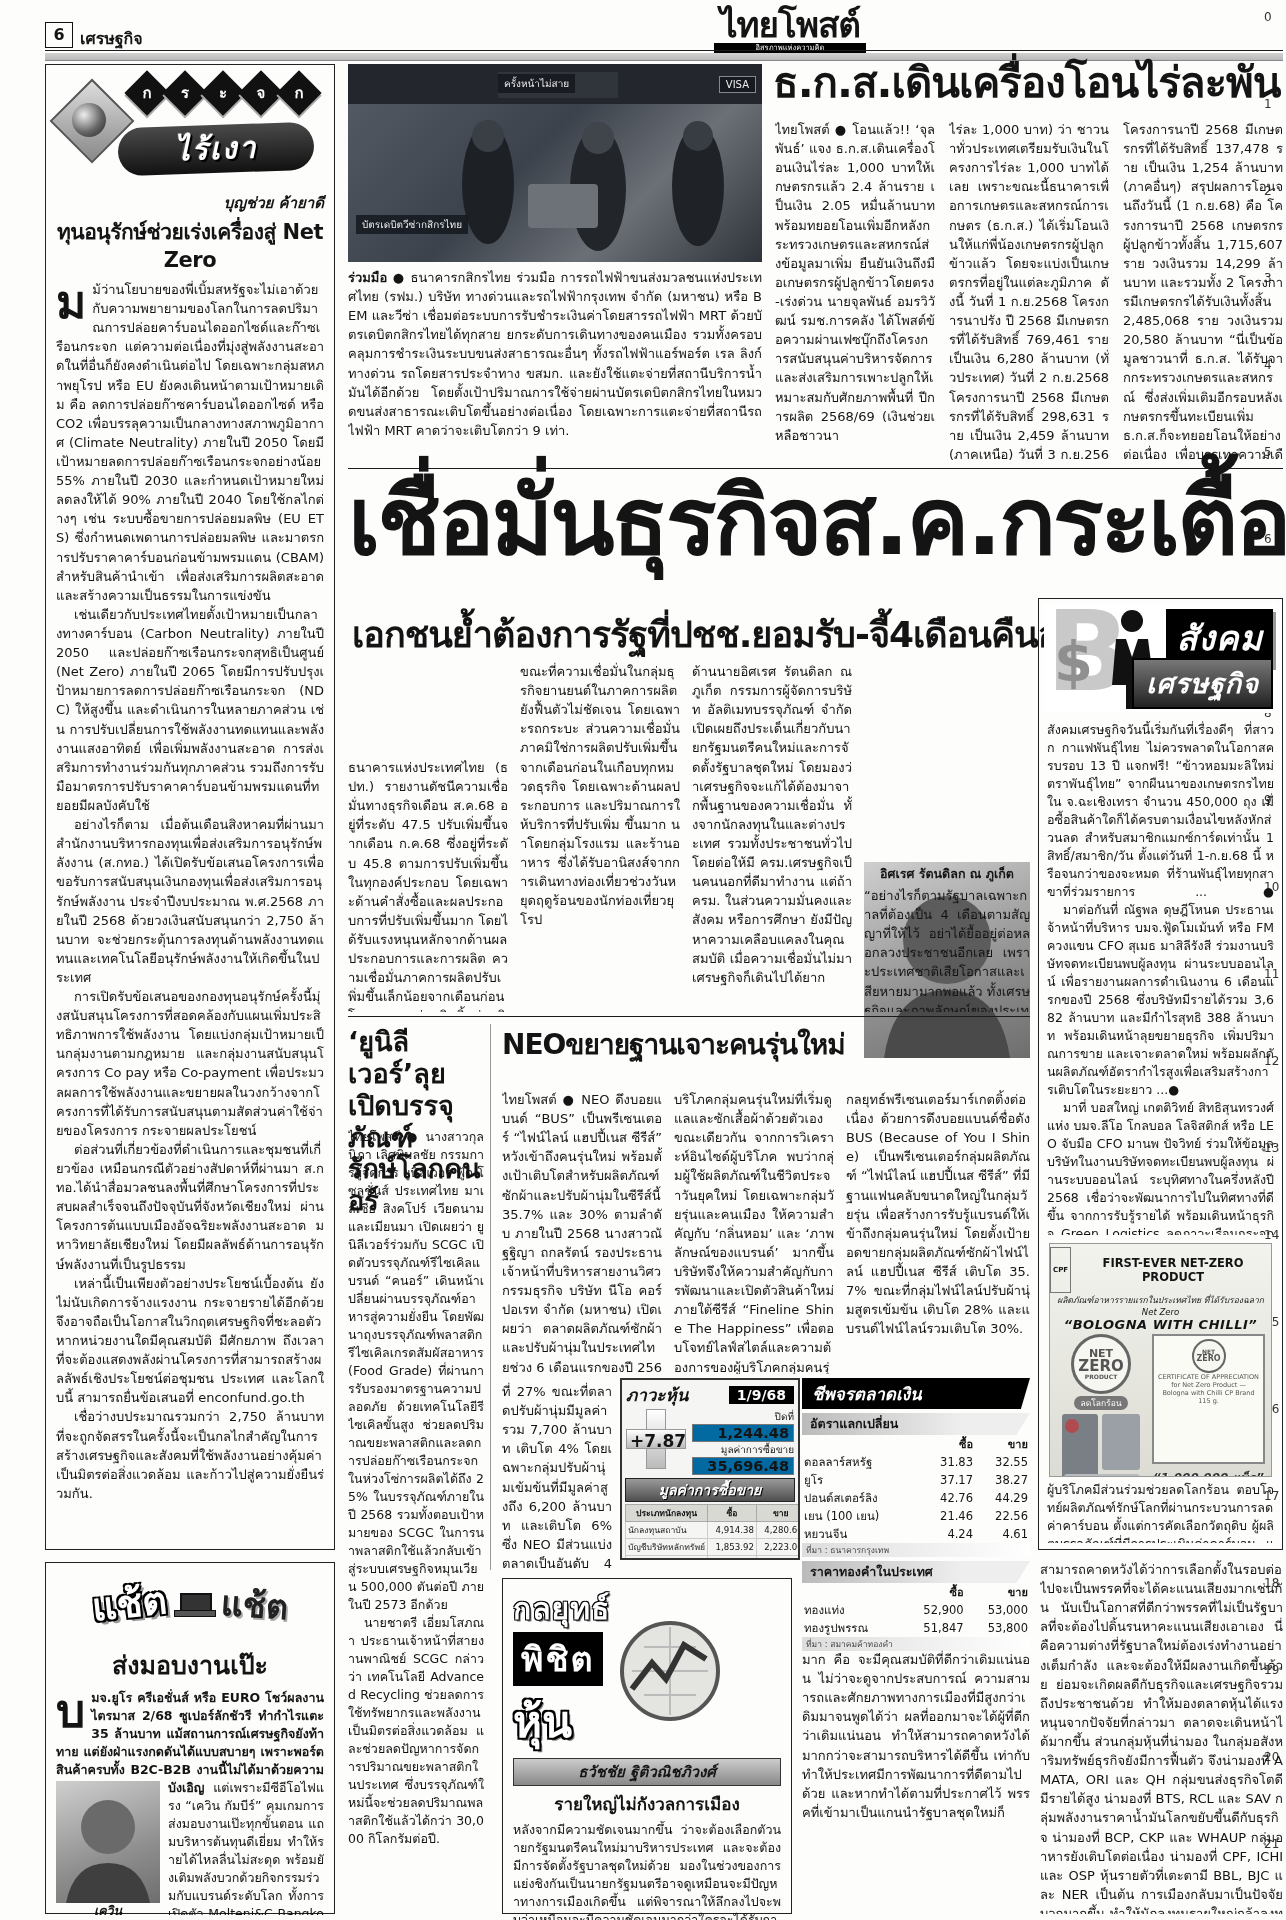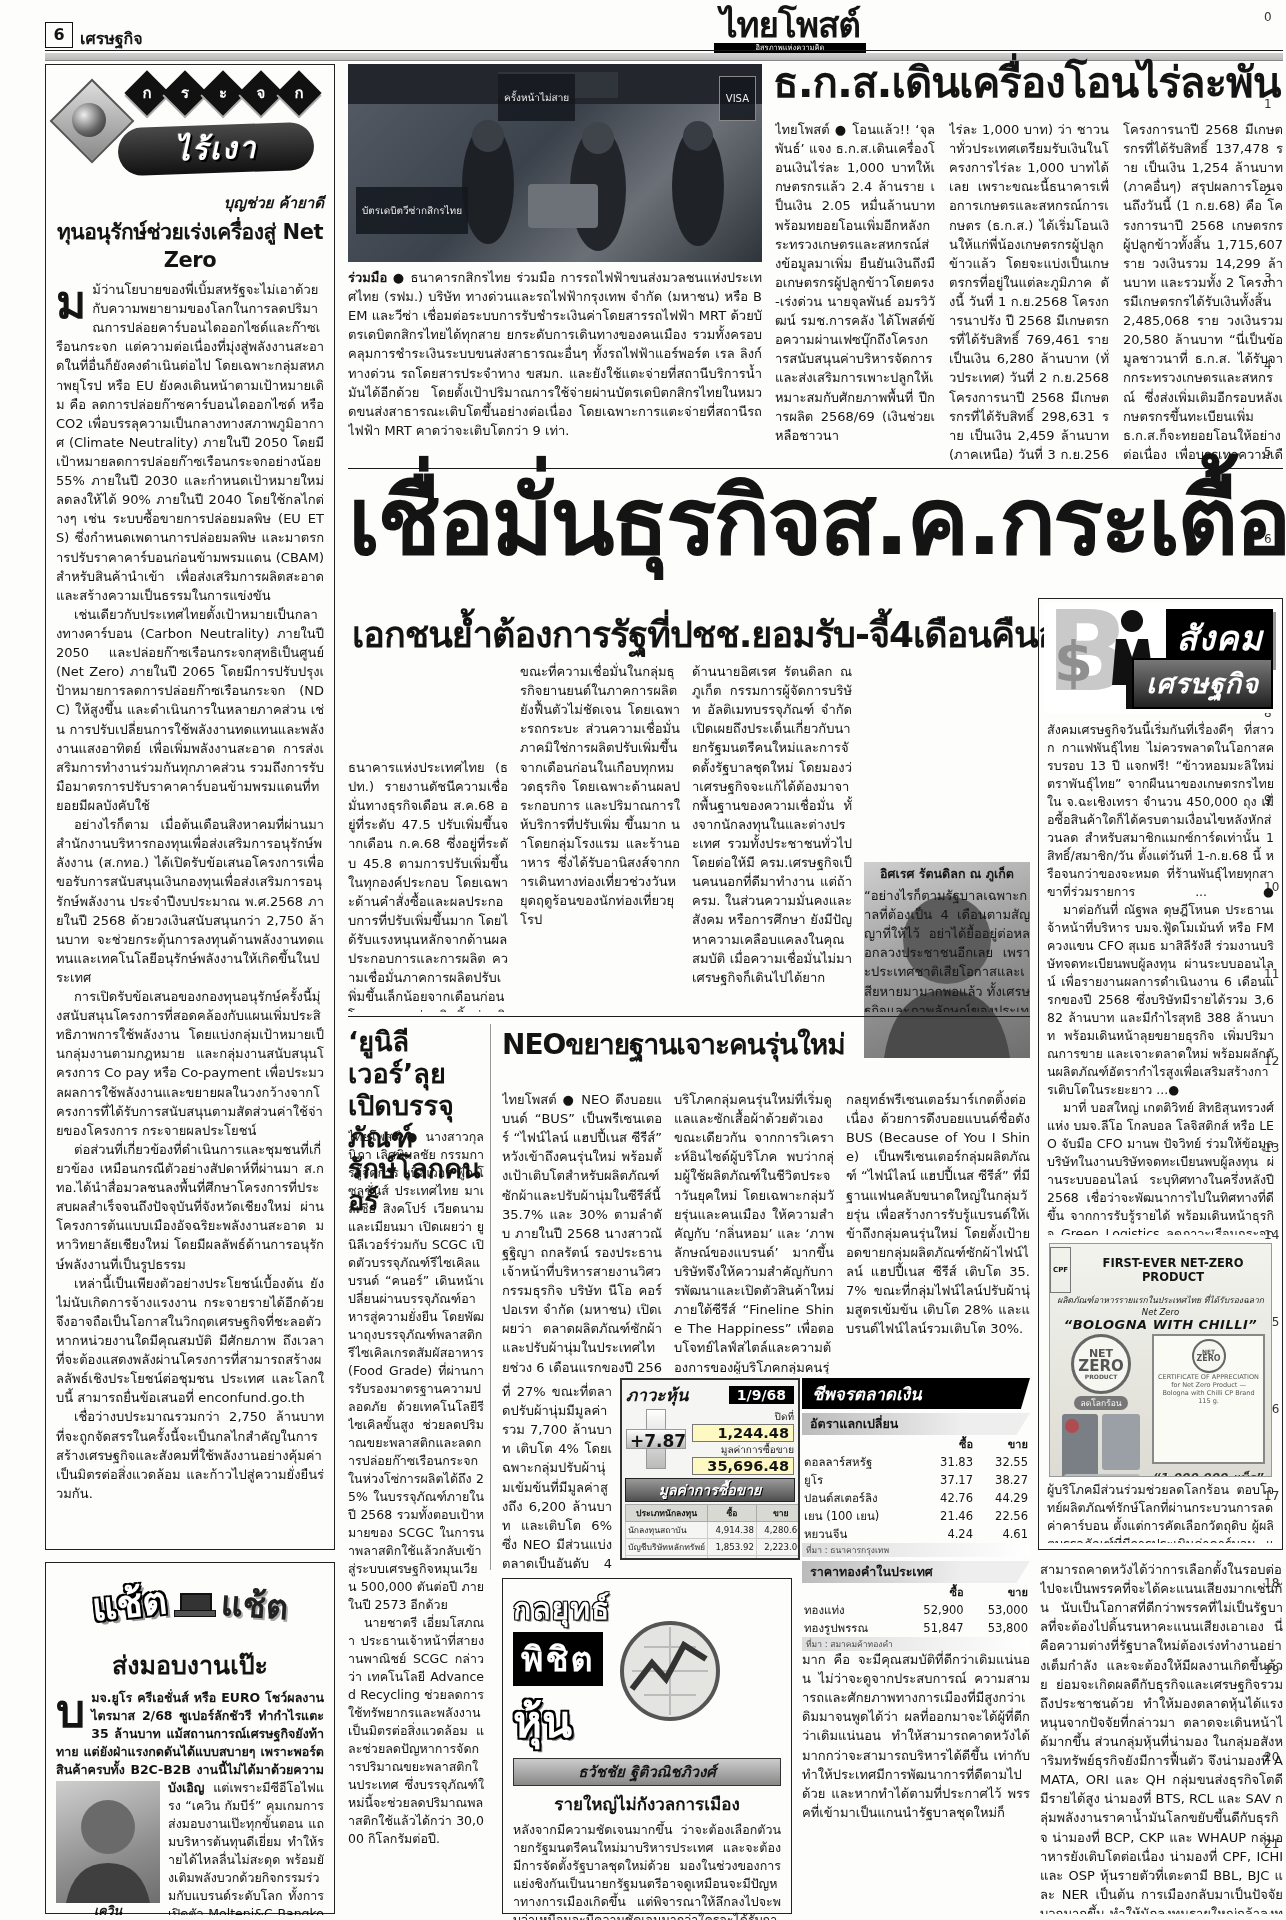--- a/index.html
+++ b/index.html
@@ -24,21 +24,21 @@
   
   .h-giant{font-size:94px;font-weight:900;letter-spacing:-3px;line-height:1.2;white-space:nowrap;}
   .h-big{font-size:42px;font-weight:900;letter-spacing:-1px;line-height:1.2;white-space:nowrap;}
   .h-sub{font-size:36px;font-weight:bold;letter-spacing:-1px;white-space:nowrap;}
   .h-med{font-size:27px;font-weight:900;line-height:1.18;}
   .h-neo{font-size:28px;font-weight:900;letter-spacing:-1px;white-space:nowrap;}
   .lead-bold{font-weight:bold;font-size:13.5px;line-height:1.5;}
   .dropcap{float:left;font-weight:bold;font-size:46px;line-height:.82;padding:4px 6px 0 0;}
   
   .photo{background:linear-gradient(135deg,#565d66 0%,#3c424b 45%,#6b7077 70%,#2f343b 100%);position:relative;overflow:hidden;}
-  .photo .sign{position:absolute;background:rgba(20,24,30,.85);color:#eee;padding:16px 6px;font-size:10px;}
+  .photo .sign{position:absolute;background:rgba(20,24,30,.85);color:#eee;padding:2px 6px;font-size:10px;}
   .portrait{background:linear-gradient(160deg,#cfcfcf,#8f8f8f 60%,#6e6e6e);position:relative;overflow:hidden;}
   .caption-lead{font-weight:bold;}
   
   .diamond{width:32px;height:32px;background:#111;transform:rotate(45deg);display:inline-block;margin:0 3px;box-shadow:2px 2px 0 #aaa;}
   .diamond span{display:block;transform:rotate(-45deg);color:#fff;font-weight:bold;font-size:15px;line-height:32px;text-align:center;}
   .eye-diamond{width:56px;height:56px;background:linear-gradient(135deg,#ddd,#888);transform:rotate(45deg);position:absolute;left:6px;top:18px;border:2px solid #555;}
   .eye{position:absolute;left:16px;top:30px;width:34px;height:34px;border-radius:50%;background:radial-gradient(circle at 35% 35%,#eee,#666 55%,#222);}
   .pill{background:linear-gradient(#4a4a4a,#111);border-radius:26px;color:#fff;font-style:italic;font-weight:900;font-size:30px;text-align:center;
         text-shadow:2px 2px 0 #000, -1px -1px 0 #555;letter-spacing:2px;}
   .byline{font-style:italic;font-weight:bold;font-size:15px;text-align:right;}
@@ -53,21 +53,21 @@
              padding:2px 12px;letter-spacing:1px;border:2px solid #000;}
   
   .stockbox{border:2px solid #333;background:#f5f5f3;font-size:10px;overflow:hidden;}
   .sb-title{font-weight:900;font-style:italic;font-size:17px;}
   .sb-date{background:#000;color:#fff;font-weight:bold;font-size:14px;padding:1px 8px;}
   .plus{position:relative;width:58px;height:58px;}
   .plus:before{content:"";position:absolute;left:20px;top:0;width:18px;height:58px;background:linear-gradient(#fff,#bbb);border:1px solid #999;}
   .plus:after{content:"";position:absolute;left:0;top:20px;width:58px;height:18px;background:linear-gradient(#fff,#bbb);border:1px solid #999;}
   .sb-change{position:absolute;left:4px;top:22px;font-weight:900;font-size:17px;z-index:2;}
   .sb-lab{font-size:10px;text-align:right;}
-  .sb-val{border:1px solid #777;background:#fef9c3;font-weight:900;font-size:14.5px;text-align:right;padding:0 4px;}
+  .sb-val{border:1px solid #777;background:#0369a1;font-weight:900;font-size:14.5px;text-align:right;padding:0 4px;}
   .sb-banner{background:linear-gradient(#9a9a9a,#4f4f4f);color:#fff;font-weight:900;font-style:italic;font-size:14px;text-align:center;
              border:1px solid #222;text-shadow:1px 1px 0 #000;}
   .sb-table{width:100%;border-collapse:collapse;font-size:8.6px;}
   .sb-table th{background:#d9d9d4;border:1px solid #aaa;font-weight:bold;padding:1px 2px;}
   .sb-table td{border:1px solid #ccc;padding:1px 2px;white-space:nowrap;}
   .num{text-align:right;}
   
   .moneybox{font-size:11.5px;}
   .mb-title{background:#000;color:#fff;font-weight:900;font-style:italic;font-size:17px;padding:2px 10px;
             clip-path:polygon(0 0,100% 0,96% 100%,0 100%);}

